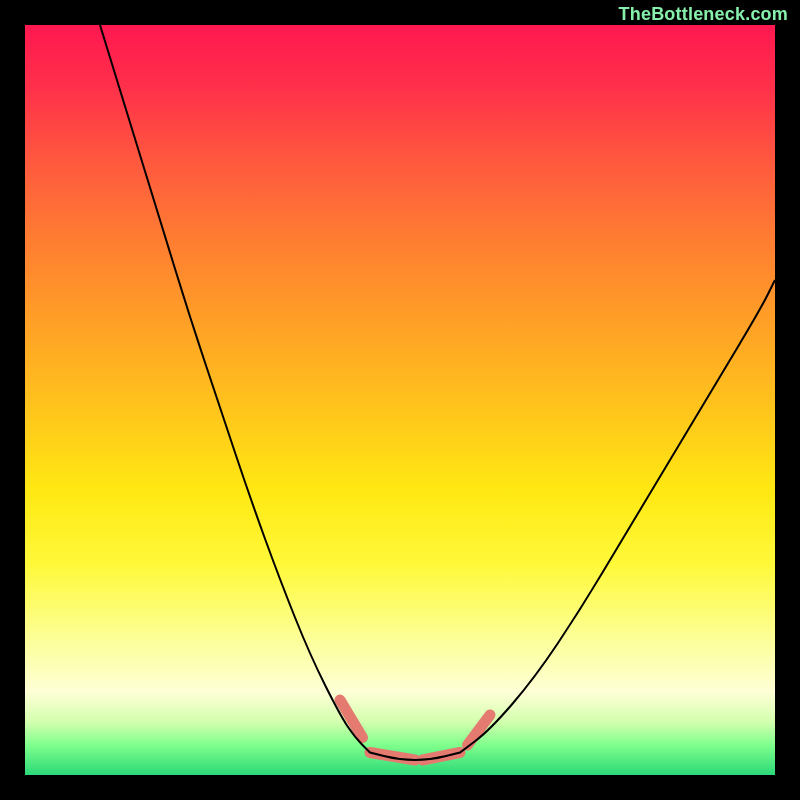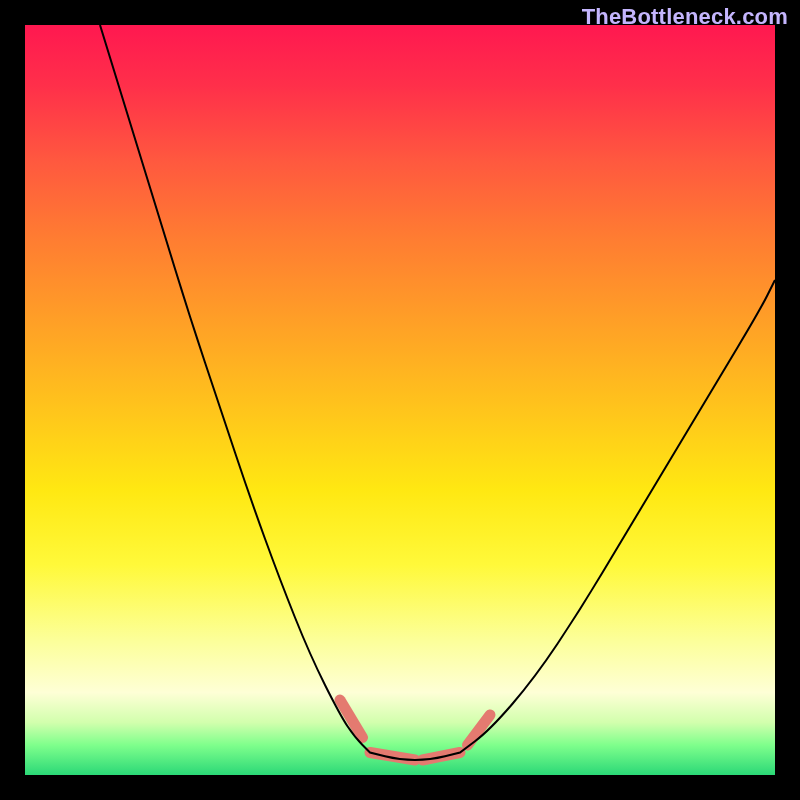--- a/index.html
+++ b/index.html
@@ -48,22 +48,22 @@
       #feffd6 89%,
       #d2ffad 93%,
       #7fff8c 96%,
       #2bd877 100%
     );
   }
   .watermark {
     position: absolute;
     top: 4px;
     right: 12px;
-    color: #c4b5fd;
-    font-size: 22px;
+    color: #86efac;
+    font-size: 18px;
     font-weight: 600;
     letter-spacing: 0.2px;
     user-select: none;
   }
   svg.curves {
     position: absolute;
     left: 0;
     top: 0;
     width: 100%;
     height: 100%;

